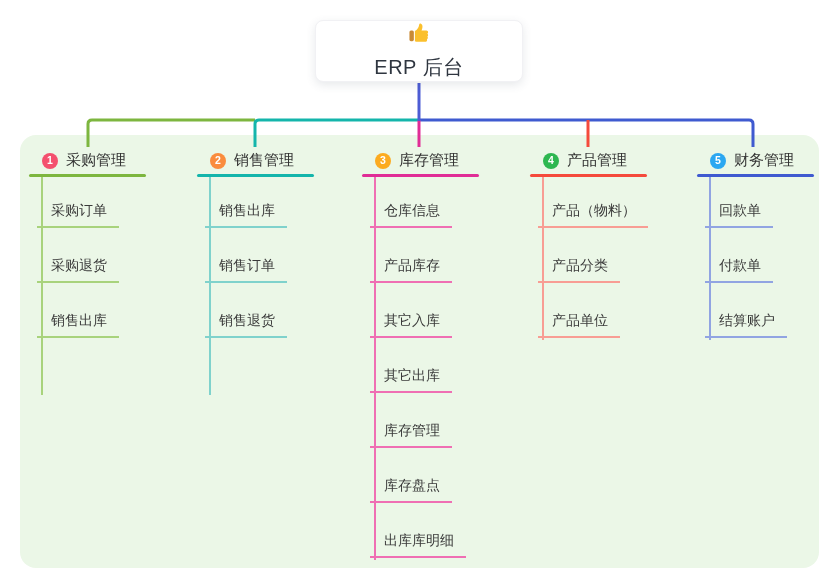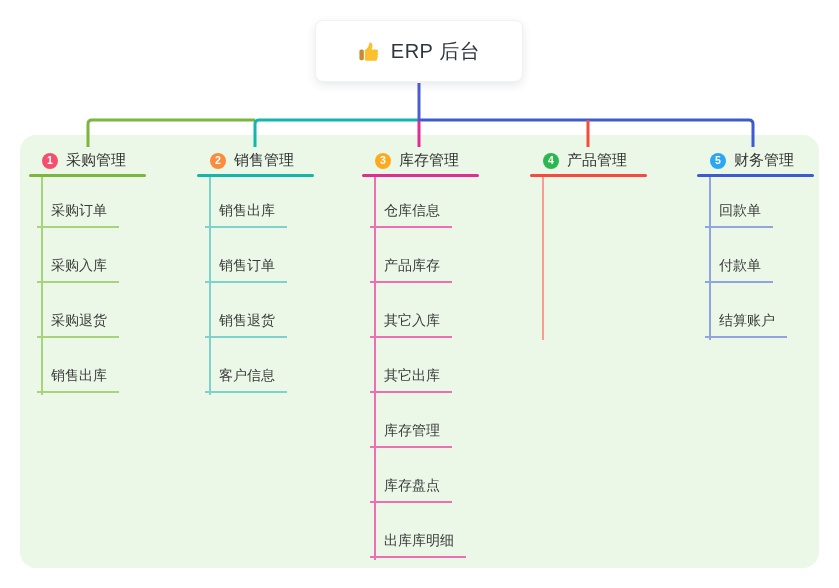--- a/index.html
+++ b/index.html
@@ -7,21 +7,21 @@
     width:839px;height:588px;position:relative;overflow:hidden;
     background:#ffffff;
     font-family:"Liberation Sans","DejaVu Sans",sans-serif;
   }
   #panel{position:absolute;left:20px;top:135px;width:799px;height:433px;border-radius:16px;}
   #connectors{position:absolute;left:0;top:0;pointer-events:none;}
   #root-node{
     position:absolute;left:315px;top:20px;width:208px;height:62px;box-sizing:border-box;
     background:#ffffff;border:1px solid #f1f1f4;border-radius:8px;
     box-shadow:0 3px 10px rgba(60,70,90,.12);
-    display:flex;align-items:center;justify-content:center;gap:10px;
+    display:flex;align-items:center;justify-content:center;gap:10px;flex-direction:column;
   }
   #root-label{font-size:20px;color:#2f3640;font-weight:500;letter-spacing:.5px;white-space:nowrap;}
   .branch{position:absolute;width:170px;}
   .branch-title{position:relative;height:31px;display:flex;align-items:center;gap:8px;padding-left:13px;box-sizing:border-box;}
   .branch-underline{position:absolute;left:0;bottom:0;width:117px;height:3px;border-radius:3px;background:var(--main);}
   .badge{
     width:16px;height:16px;flex:0 0 16px;border-radius:50%;background:var(--badge);
     color:#fff;font-size:10.5px;font-weight:bold;line-height:1;
     display:flex;align-items:center;justify-content:center;margin-top:-2px;
   }
@@ -66,23 +66,20 @@
         </span>
       <span class="branch-label">采购管理</span>
       <span class="branch-underline"></span>
     </div>
     <div class="spine" style="height: 218px;"></div>
     <div class="children">
         <div class="child-row">
     <span class="child">采购订单</span>
   </div>
         <div class="child-row">
-    <span class="child">采购入库</span>
-  </div>
-        <div class="child-row">
     <span class="child">采购退货</span>
   </div>
         <div class="child-row">
     <span class="child">销售出库</span>
   </div>
       </div>
   </div>
     <div class="branch" style="left: 197px; top: 146px; --main: #14b5ab; --light: #7fd2cc; --badge: #fa8c3d;">
     <div class="branch-title">
       <span class="badge">
@@ -94,23 +91,20 @@
     <div class="spine" style="height: 218px;"></div>
     <div class="children">
         <div class="child-row">
     <span class="child">销售出库</span>
   </div>
         <div class="child-row">
     <span class="child">销售订单</span>
   </div>
         <div class="child-row">
     <span class="child">销售退货</span>
-  </div>
-        <div class="child-row">
-    <span class="child">客户信息</span>
   </div>
       </div>
   </div>
     <div class="branch" style="left: 362px; top: 146px; --main: #e02d96; --light: #ef6fb3; --badge: #fcab20;">
     <div class="branch-title">
       <span class="badge">
           <span class="badge-num">3</span>
         </span>
       <span class="branch-label">库存管理</span>
       <span class="branch-underline"></span>
@@ -142,20 +136,31 @@
   </div>
     <div class="branch" style="left: 530px; top: 146px; --main: #f54a3c; --light: #f89d94; --badge: #2db750;">
     <div class="branch-title">
       <span class="badge">
           <span class="badge-num">4</span>
         </span>
       <span class="branch-label">产品管理</span>
       <span class="branch-underline"></span>
     </div>
     <div class="spine" style="height: 163px;"></div>
+    <div class="children">
+        <div class="child-row">
+    <span class="child">产品（物料）</span>
+  </div>
+        <div class="child-row">
+    <span class="child">产品分类</span>
+  </div>
+        <div class="child-row">
+    <span class="child">产品单位</span>
+  </div>
+      </div>
   </div>
     <div class="branch" style="left: 697px; top: 146px; --main: #3f5ad0; --light: #91a4e2; --badge: #2ba7f1;">
     <div class="branch-title">
       <span class="badge">
           <span class="badge-num">5</span>
         </span>
       <span class="branch-label">财务管理</span>
       <span class="branch-underline"></span>
     </div>
     <div class="spine" style="height: 163px;"></div>

